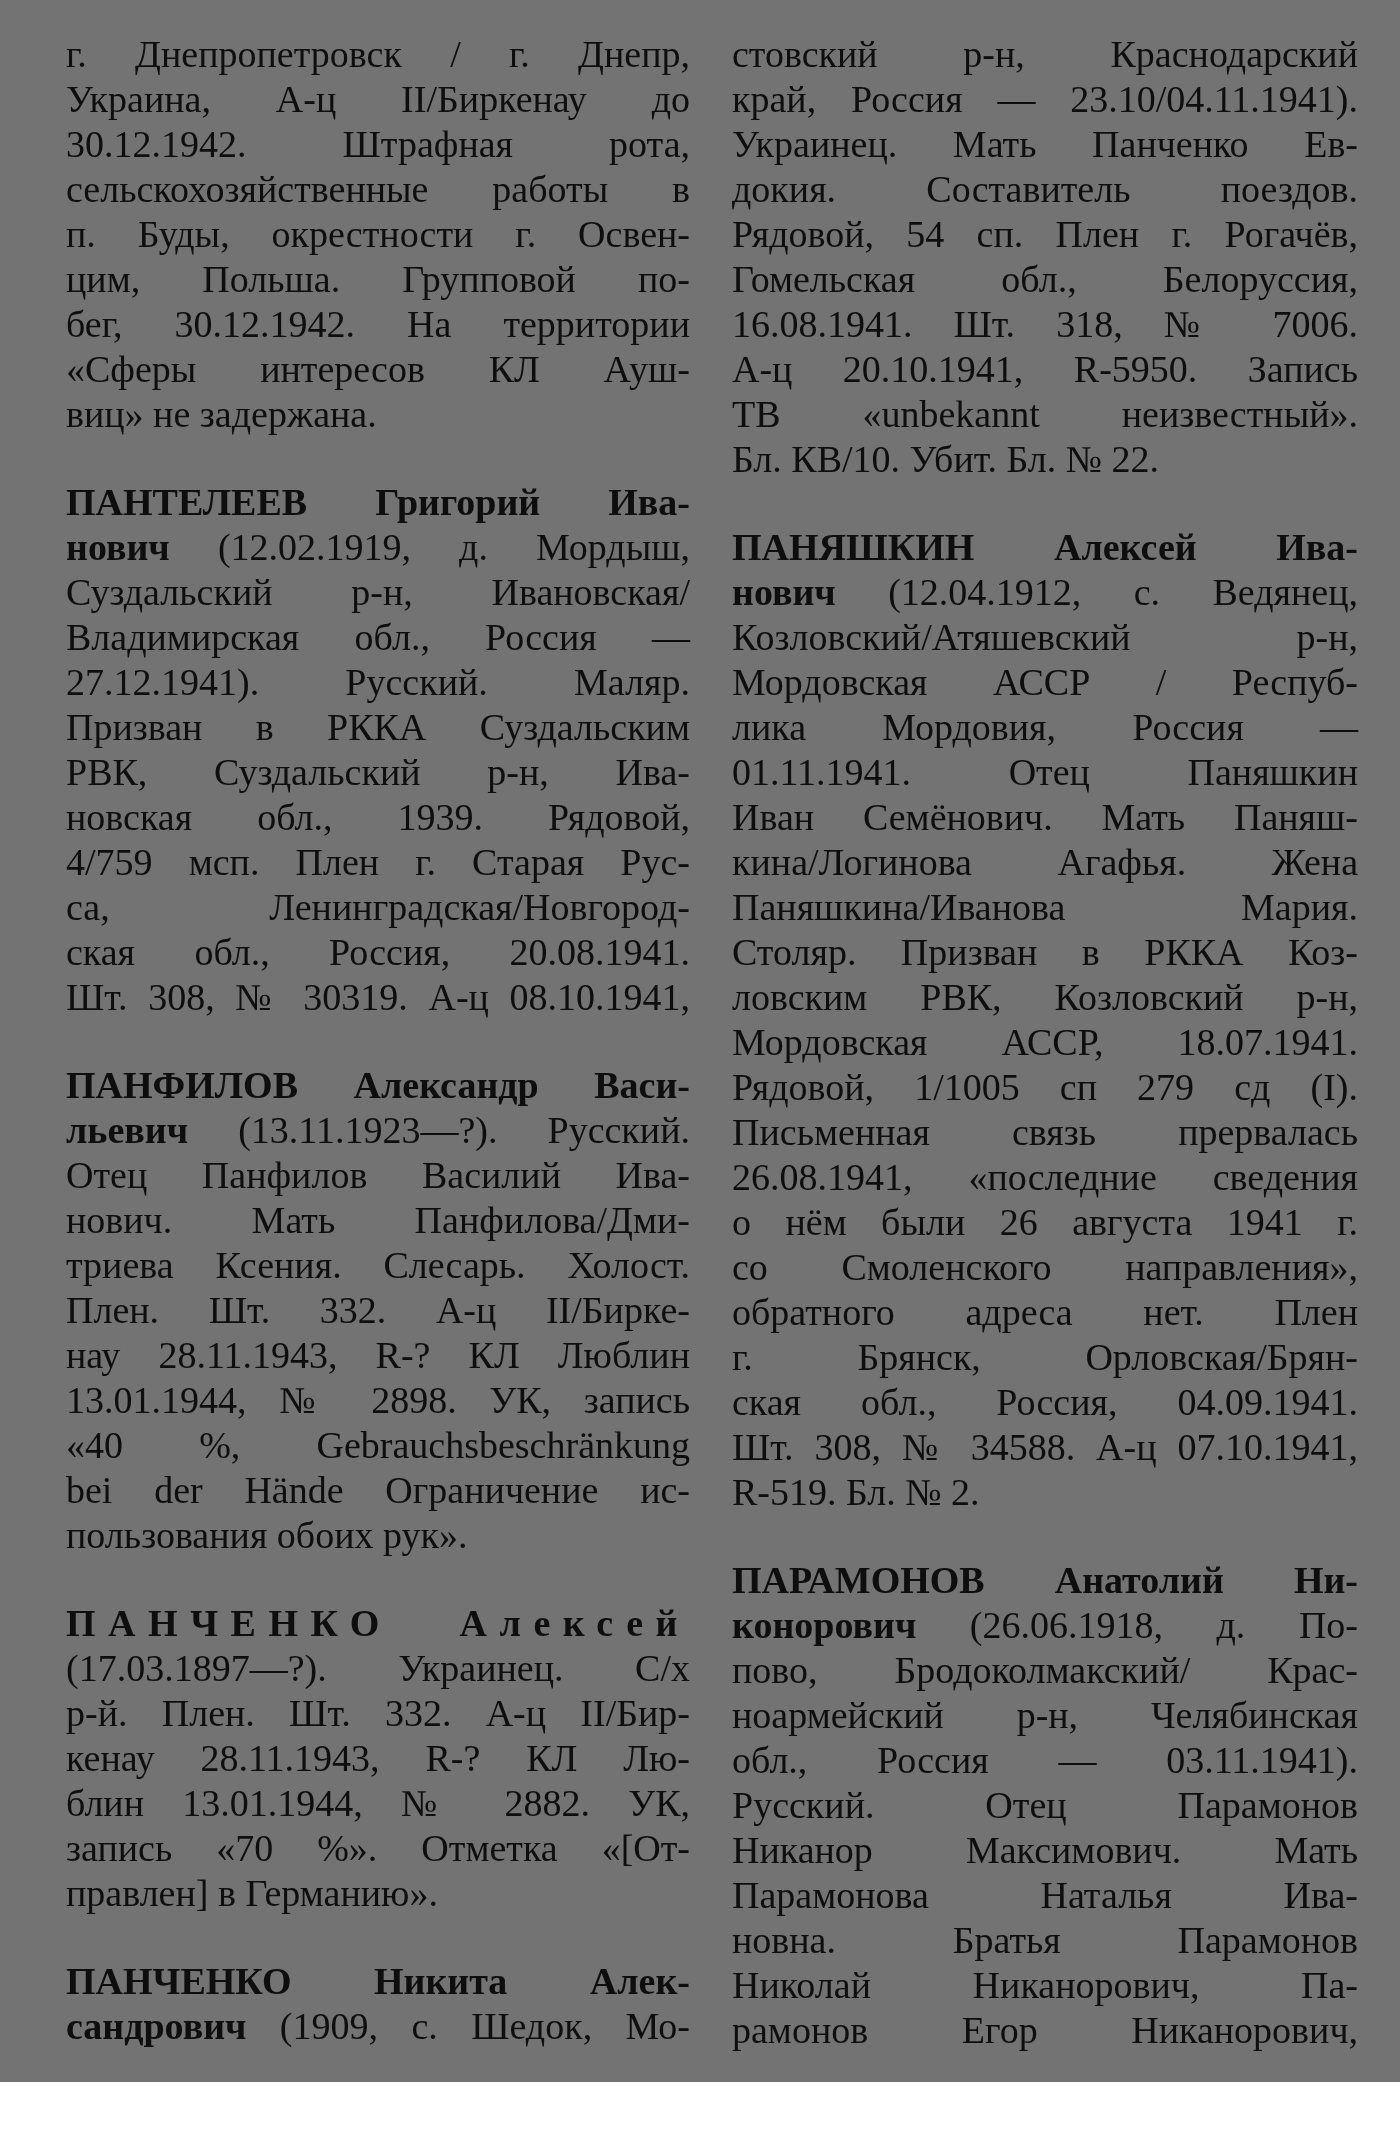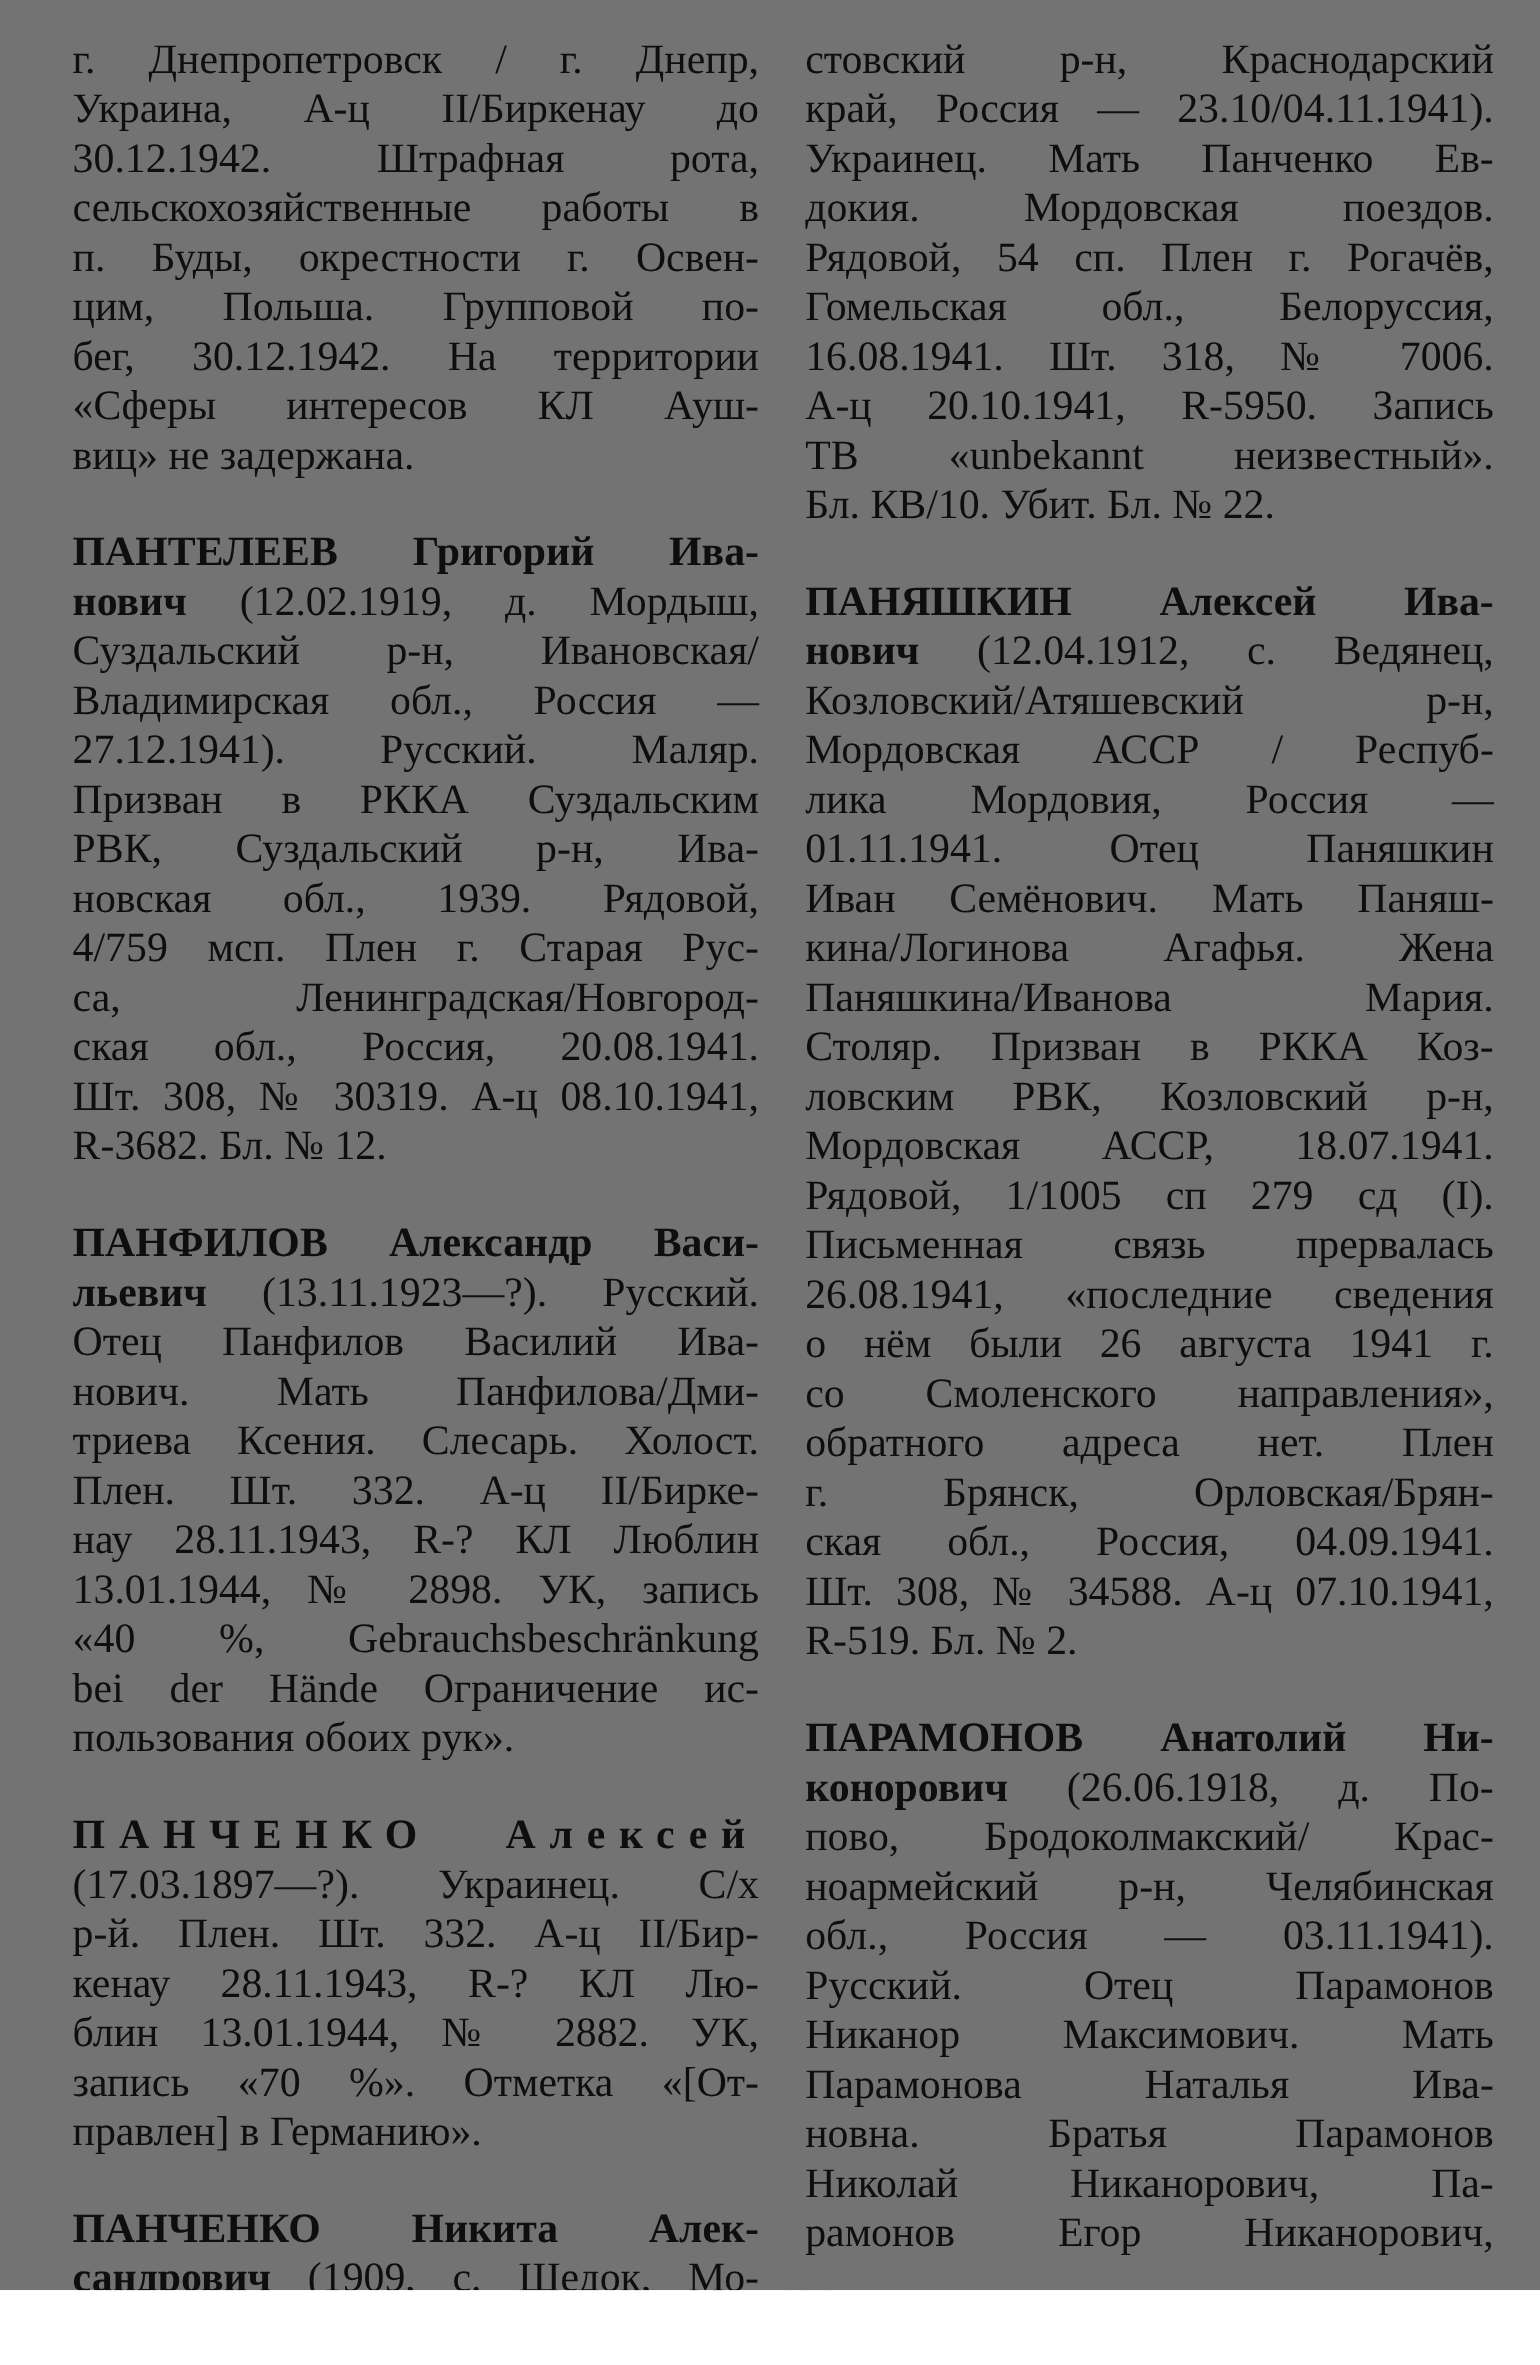--- a/index.html
+++ b/index.html
@@ -62,21 +62,20 @@
         <div class="line">Суздальский р-н, Ивановская/</div>
         <div class="line">Владимирская обл., Россия —</div>
         <div class="line">27.12.1941). Русский. Маляр.</div>
         <div class="line">Призван в РККА Суздальским</div>
         <div class="line">РВК, Суздальский р-н, Ива-</div>
         <div class="line">новская обл., 1939. Рядовой,</div>
         <div class="line">4/759 мсп. Плен г. Старая Рус-</div>
         <div class="line">са, Ленинградская/Новгород-</div>
         <div class="line">ская обл., Россия, 20.08.1941.</div>
         <div class="line">Шт. 308, № 30319. А-ц 08.10.1941,</div>
-        <div class="line endline">R-3682. Бл. № 12.</div>
       </div>
       <div class="para">
         <div class="line"><b>ПАНФИЛОВ Александр Васи-</b></div>
         <div class="line"><b>льевич</b> (13.11.1923—?). Русский.</div>
         <div class="line">Отец Панфилов Василий Ива-</div>
         <div class="line">нович. Мать Панфилова/Дми-</div>
         <div class="line">триева Ксения. Слесарь. Холост.</div>
         <div class="line">Плен. Шт. 332. А-ц II/Бирке-</div>
         <div class="line">нау 28.11.1943, R-? КЛ Люблин</div>
         <div class="line">13.01.1944, № 2898. УК, запись</div>
@@ -96,21 +95,21 @@
       <div class="para">
         <div class="line"><b>ПАНЧЕНКО Никита Алек-</b></div>
         <div class="line"><b>сандрович</b> (1909, с. Шедок, Мо-</div>
       </div>
     </div>
   <div class="col col-right">
       <div class="para">
         <div class="line">стовский р-н, Краснодарский</div>
         <div class="line">край, Россия — 23.10/04.11.1941).</div>
         <div class="line">Украинец. Мать Панченко Ев-</div>
-        <div class="line">докия. Мордовская поездов.</div>
+        <div class="line">докия. Составитель поездов.</div>
         <div class="line">Рядовой, 54 сп. Плен г. Рогачёв,</div>
         <div class="line">Гомельская обл., Белоруссия,</div>
         <div class="line">16.08.1941. Шт. 318, № 7006.</div>
         <div class="line">А-ц 20.10.1941, R-5950. Запись</div>
         <div class="line">ТВ «unbekannt неизвестный».</div>
         <div class="line endline">Бл. КВ/10. Убит. Бл. № 22.</div>
       </div>
       <div class="para">
         <div class="line"><b>ПАНЯШКИН Алексей Ива-</b></div>
         <div class="line"><b>нович</b> (12.04.1912, с. Ведянец,</div>

